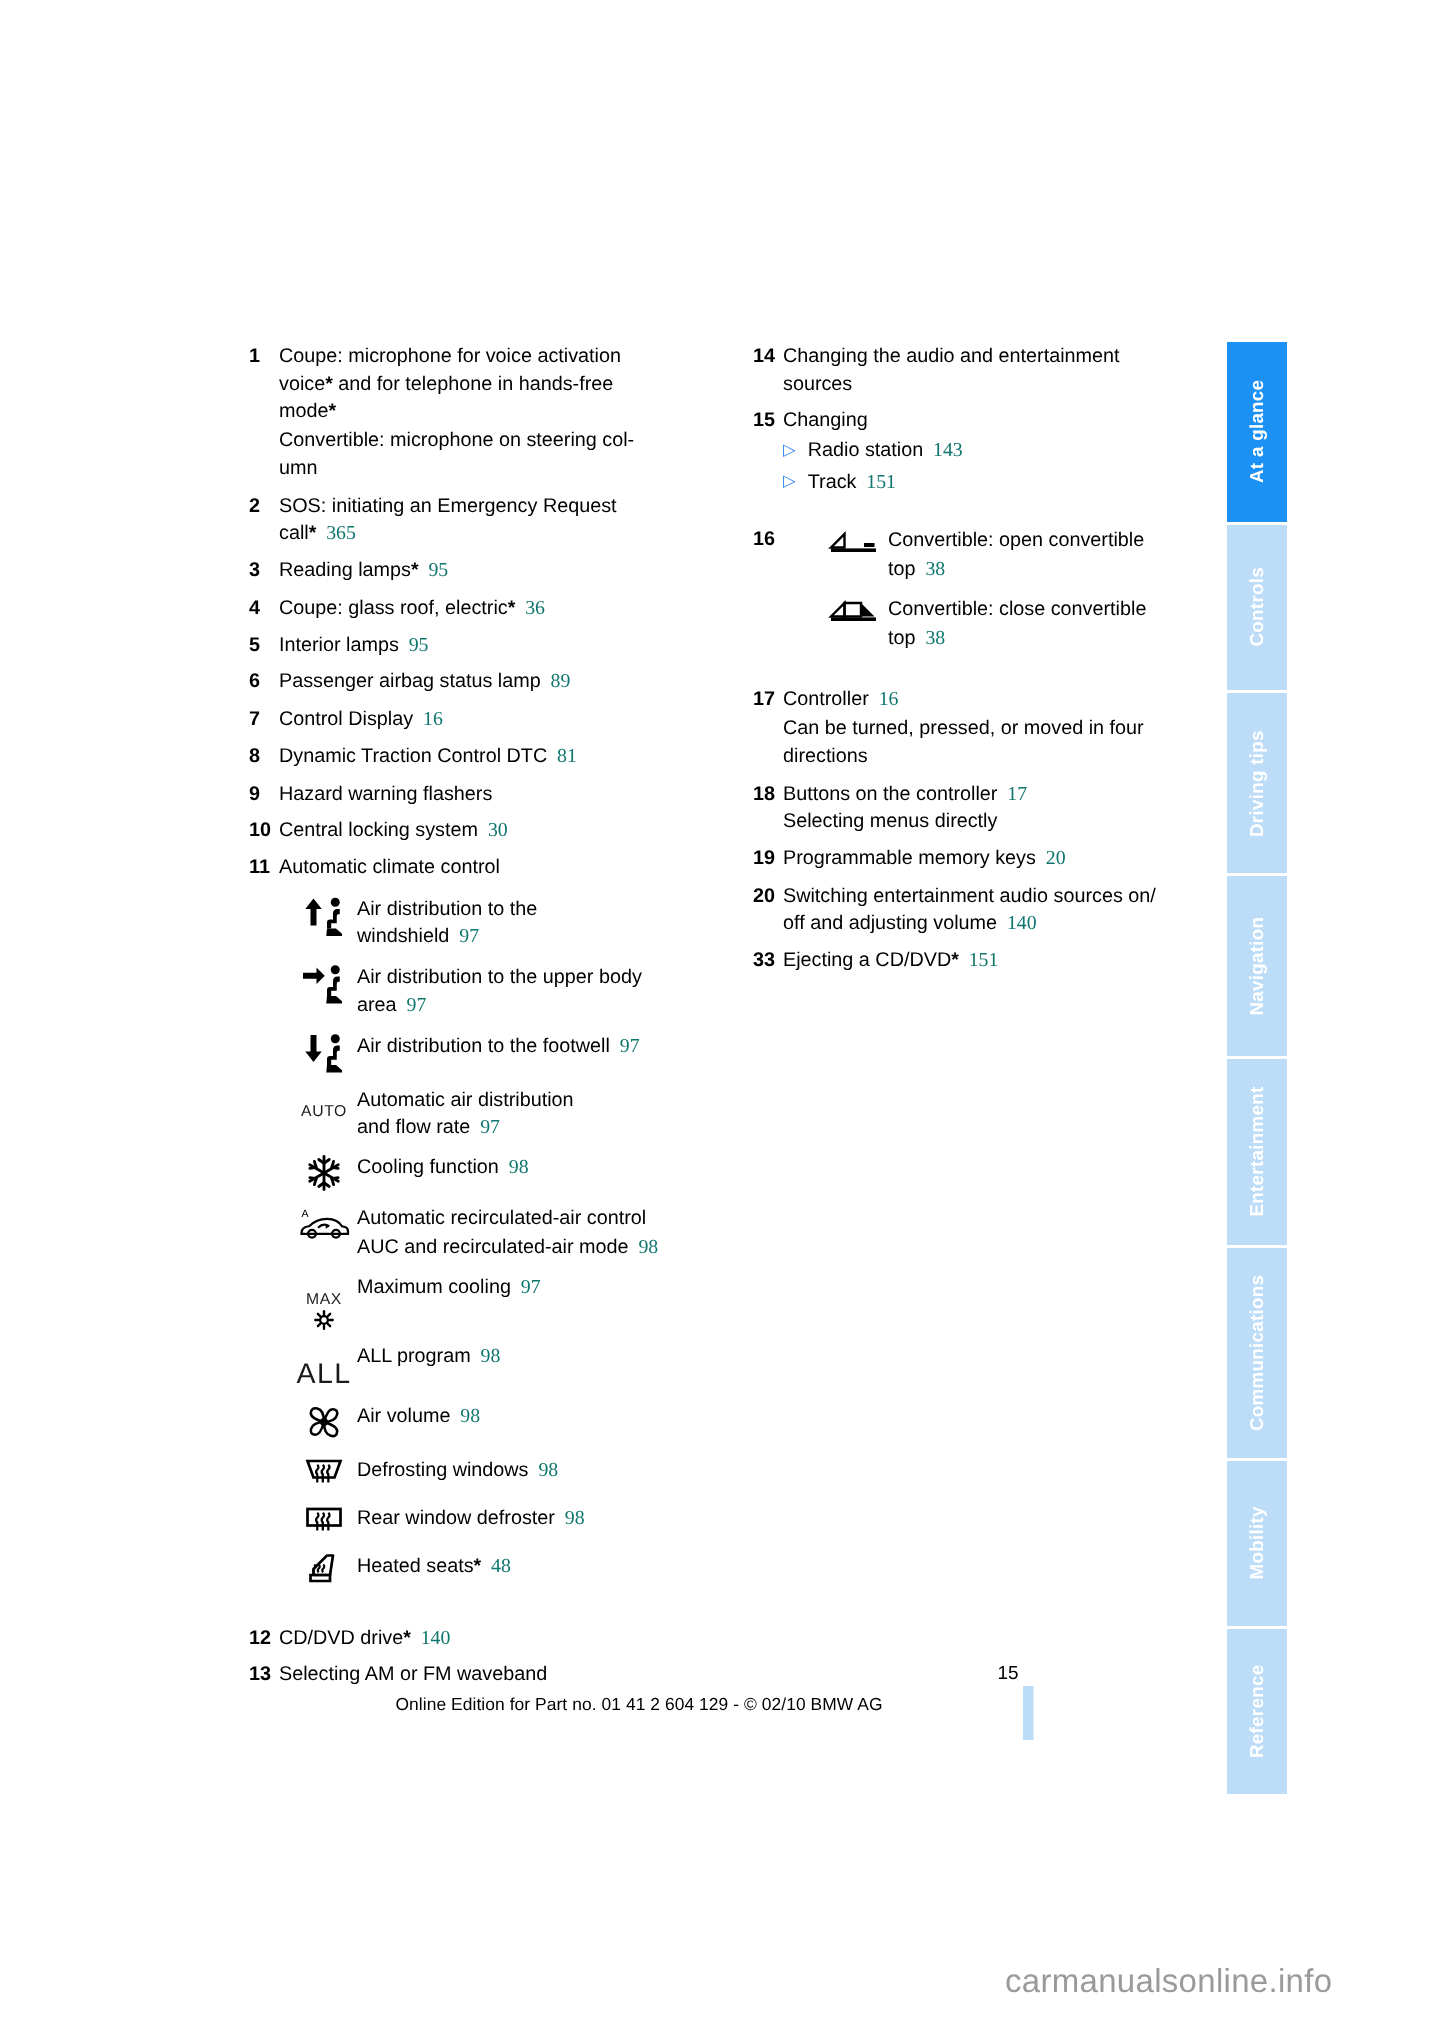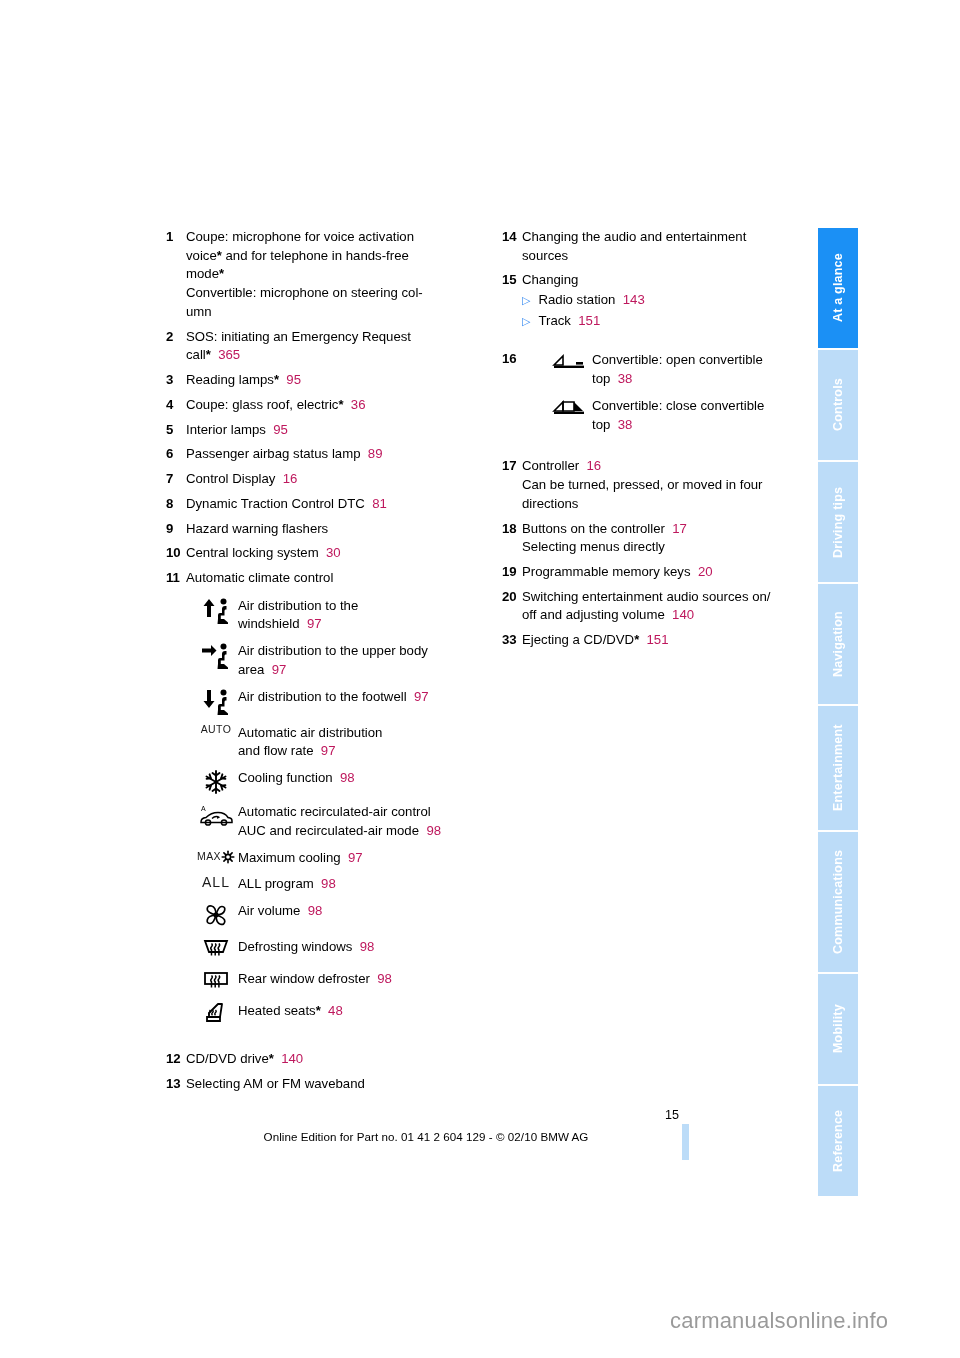--- a/index.html
+++ b/index.html
@@ -38,43 +38,43 @@
     font-size:13.2px;color:#000;line-height:1.42;
   }
   .num{
     font-weight:bold;flex:0 0 auto;
     min-width:19px;text-align:left;
     font-size:13.2px;
     margin-right:1px;
   }
   .num.wide{min-width:19px;}
   .txt{flex:1 1 auto;}
-  .pg{color:#be185d;}
+  .pg{color:#0f766e;font-family:Liberation Serif, serif;}
   .pg::before{content:"\00a0\00a0";}
   .ast{font-weight:bold;font-size:13px;vertical-align:baseline;}
 
   .sub{margin-left:20px;margin-top:2px;margin-bottom:3px;display:flex;align-items:flex-start;font-size:13.2px;}
   .tri{color:#2f86f0;flex:0 0 auto;margin-right:8px;font-size:11px;line-height:1.6;}
 
   
   .iconrow{
     display:flex;align-items:flex-start;
     margin-bottom:7px;
     font-size:13.2px;line-height:1.42;color:#000;
   }
   .ibox{
     flex:0 0 auto;width:44px;
     display:flex;align-items:center;justify-content:center;
     padding-top:1px;
   }
   .ilab{flex:1 1 auto;padding-top:1px;}
   #climate{margin-left:28px;margin-top:8px;}
   #convicons{margin-left:26px;}
-  .txticon{font-size:10.5px;letter-spacing:.4px;color:#1a1a1a;text-align:right;line-height:1.05;}
-  .txticon.big{font-size:14px;letter-spacing:1px;}
+  .txticon{font-size:10.5px;letter-spacing:.4px;color:#1a1a1a;text-align:right;line-height:1.05;margin-top:12px;}
+  .txticon.big{font-size:19px;letter-spacing:1px;}
 
   
   #footer{position:absolute;left:166px;top:1108px;width:640px;}
   #pagenum{
     position:absolute;right:114px;top:0;width:40px;text-align:center;
     font-size:12.6px;color:#000;
   }
   #footline{
     position:absolute;left:0;top:22px;width:520px;text-align:center;
     font-size:11.6px;color:#000;letter-spacing:.05px;
@@ -283,21 +283,21 @@
               <path d="M21.5 14.5 l-2.6 -1.2 l0.4 2.8 z" fill="#000"></path>
             </svg>
           </span>
           <span class="ilab">
             <span>Automatic recirculated-air control</span><br>
             <span>AUC and recirculated-air mode</span><span class="pg">98</span>
           </span>
         </div>
 
         <div class="iconrow">
-          <span class="ibox" style="">
+          <span class="ibox" style="flex-direction:column;">
             <span class="txticon">MAX</span>
             <svg width="14" height="14" viewBox="0 0 14 14" style="margin-top:1px;">
               <circle cx="7" cy="7" r="2.6" fill="none" stroke="#000" stroke-width="1.6"></circle>
               <g stroke="#000" stroke-width="1.6" stroke-linecap="round">
                 <line x1="7" y1="1.2" x2="7" y2="3.2"></line>
                   <line x1="7" y1="10.8" x2="7" y2="12.8"></line>
                 <line x1="1.2" y1="7" x2="3.2" y2="7"></line>
                   <line x1="10.8" y1="7" x2="12.8" y2="7"></line>
                 <line x1="2.9" y1="2.9" x2="4.4" y2="4.4"></line>
                   <line x1="9.6" y1="9.6" x2="11.1" y2="11.1"></line>

